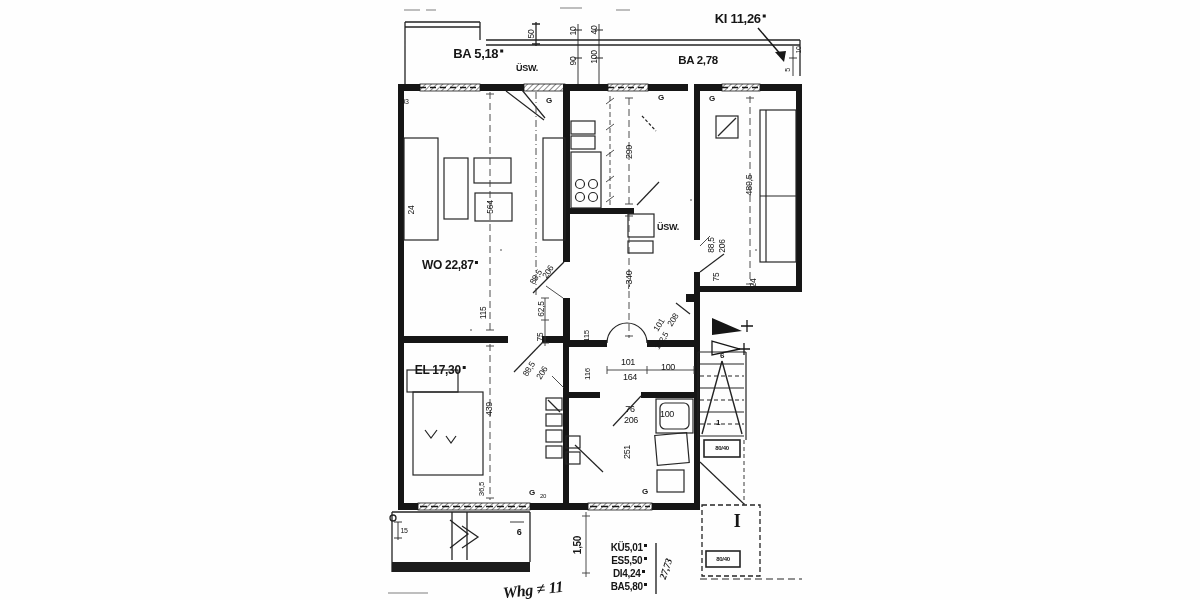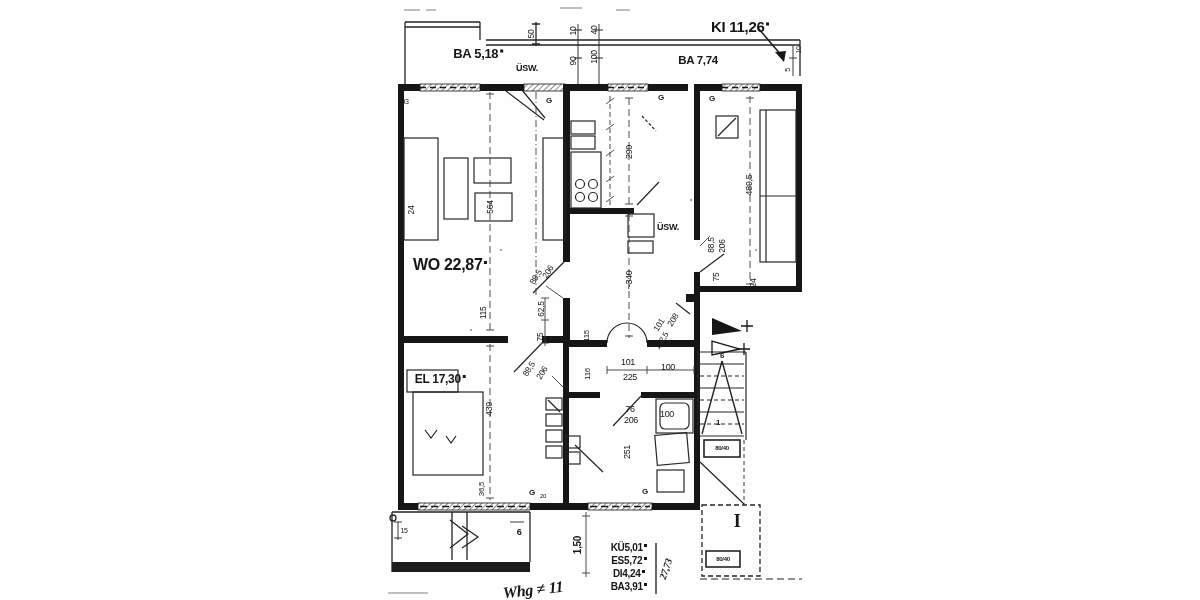--- a/index.html
+++ b/index.html
@@ -211,57 +211,57 @@
     <line x1="656" y1="543" x2="656" y2="594" stroke="#161616" stroke-width="1.3"></line>
 
     <g stroke="#a9a9a9" stroke-width="1.5">
       <path d="M404,10 h16 M426,10 h10 M560,8 h22 M616,10 h14 M388,593 h40"></path>
       <path d="M500,250 h2 M690,200 h2 M470,330 h2 M755,250 h2" stroke="#8a8a8a"></path>
     </g>
   </svg>
 
   <div class="lbl b m2" style="left:478px;top:53px;font-size:13px">BA 5,18</div>
   <div class="lbl b" style="left:527px;top:68px;font-size:9px">ÜSW.</div>
-  <div class="lbl b" style="left:698px;top:61px;font-size:11.5px">BA 7,74</div>
-  <div class="lbl b m2" style="left:740px;top:26px;font-size:15px">KI 11,26</div>
+  <div class="lbl b" style="left:698px;top:61px;font-size:11.5px">BA 2,78</div>
+  <div class="lbl b m2" style="left:740px;top:18px;font-size:13px">KI 11,26</div>
 
   <div class="lbl r90" style="left:531px;top:34px;font-size:8.5px">50</div>
   <div class="lbl r90" style="left:573px;top:31px;font-size:8.5px">10</div>
   <div class="lbl r90" style="left:594px;top:30px;font-size:8.5px">40</div>
   <div class="lbl r90" style="left:573px;top:61px;font-size:8.5px">90</div>
   <div class="lbl r90" style="left:594px;top:57px;font-size:8.5px">100</div>
   <div class="lbl r90" style="left:798px;top:50px;font-size:7px">10</div>
   <div class="lbl r90" style="left:787px;top:70px;font-size:7px">5</div>
   <div class="lbl" style="left:405px;top:101px;font-size:7px">93</div>
 
   <div class="lbl b" style="left:549px;top:101px;font-size:8px">G</div>
   <div class="lbl b" style="left:661px;top:98px;font-size:8px">G</div>
   <div class="lbl b" style="left:712px;top:99px;font-size:8px">G</div>
   <div class="lbl b" style="left:532px;top:493px;font-size:8px">G</div>
   <div class="lbl" style="left:543px;top:496px;font-size:6px">20</div>
   <div class="lbl b" style="left:645px;top:492px;font-size:8px">G</div>
 
-  <div class="lbl b m2" style="left:450px;top:265px;font-size:16px">WO 22,87</div>
-  <div class="lbl b m2" style="left:440px;top:379px;font-size:12px">EL 17,30</div>
+  <div class="lbl b m2" style="left:450px;top:265px;font-size:12px">WO 22,87</div>
+  <div class="lbl b m2" style="left:440px;top:370px;font-size:12px">EL 17,30</div>
   <div class="lbl b" style="left:668px;top:227px;font-size:9px">ÜSW.</div>
 
   <div class="lbl r90" style="left:411px;top:210px;font-size:8.5px">24</div>
   <div class="lbl r90" style="left:490px;top:207px;font-size:8.5px">564</div>
   <div class="lbl r90" style="left:483px;top:313px;font-size:8.5px">115</div>
   <div class="lbl r58" style="left:536px;top:277px;font-size:8.5px">88,5</div>
   <div class="lbl r58" style="left:548px;top:272px;font-size:8.5px">206</div>
   <div class="lbl r90" style="left:541px;top:309px;font-size:8.5px">62,5</div>
   <div class="lbl r90" style="left:540px;top:337px;font-size:8.5px">75</div>
 
   <div class="lbl r90" style="left:629px;top:152px;font-size:9px">290</div>
   <div class="lbl r90" style="left:629px;top:280px;font-size:9px">~340</div>
   <div class="lbl r90" style="left:587px;top:336px;font-size:8px">115</div>
   <div class="lbl r90" style="left:588px;top:374px;font-size:8px">116</div>
   <div class="lbl" style="left:628px;top:362px;font-size:9px">101</div>
-  <div class="lbl" style="left:630px;top:377px;font-size:9px">225</div>
+  <div class="lbl" style="left:630px;top:377px;font-size:9px">164</div>
   <div class="lbl" style="left:668px;top:367px;font-size:9px">100</div>
   <div class="lbl r58" style="left:659px;top:325px;font-size:8.5px">101</div>
   <div class="lbl r58" style="left:673px;top:320px;font-size:8.5px">208</div>
   <div class="lbl r58" style="left:662px;top:341px;font-size:8px">102,5</div>
 
   <div class="lbl r90" style="left:711px;top:245px;font-size:8.5px">88,5</div>
   <div class="lbl r90" style="left:722px;top:246px;font-size:8.5px">206</div>
   <div class="lbl r90" style="left:716px;top:277px;font-size:8.5px">75</div>
   <div class="lbl r90" style="left:753px;top:283px;font-size:8.5px">24</div>
   <div class="lbl r90" style="left:749px;top:185px;font-size:9px">489,5</div>
@@ -286,28 +286,28 @@
   <div class="lbl b" style="left:519px;top:532px;font-size:9px">6</div>
   <div class="lbl r90 b" style="left:578px;top:545px;font-size:10px">1,50</div>
 
   <div id="legend">
     <div class="row">
       <span>KÜ</span>
       <span class="m2">5,01</span>
     </div>
     <div class="row">
       <span>ES</span>
-      <span class="m2">5,72</span>
+      <span class="m2">5,50</span>
     </div>
     <div class="row">
       <span>DI</span>
       <span class="m2">4,24</span>
     </div>
     <div class="row">
       <span>BA</span>
-      <span class="m2">3,91</span>
+      <span class="m2">5,80</span>
     </div>
   </div>
   <div class="lbl r72 hand" style="left:666px;top:569px;font-size:10px">27,73</div>
 
   <div class="lbl r6 hand" style="left:533px;top:590px;font-size:16px">Whg ≠ 11</div>
 
 </div>
 
 </body></html>

